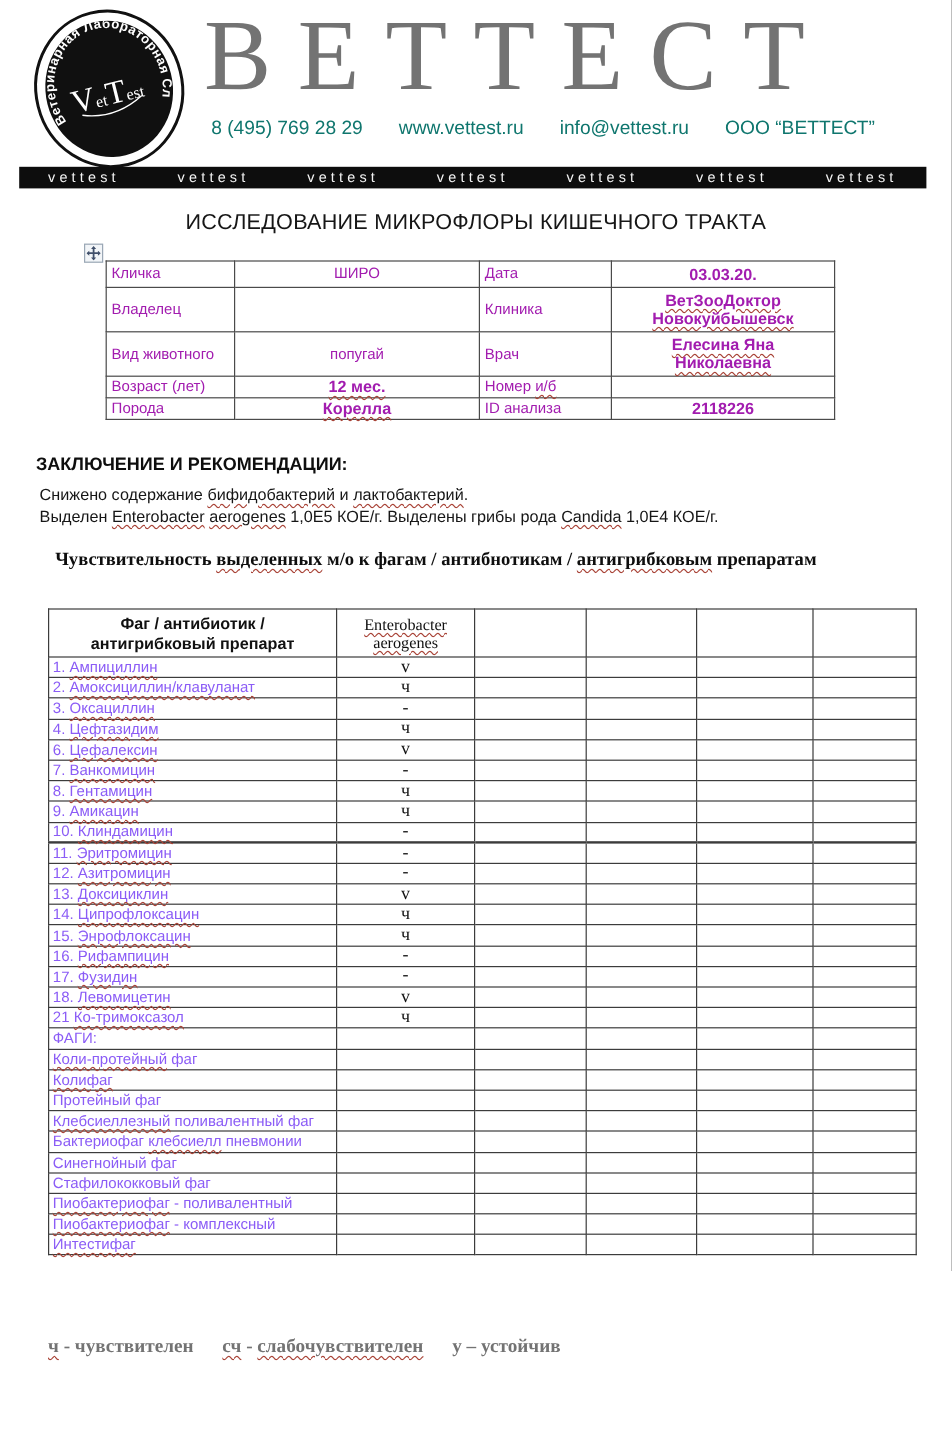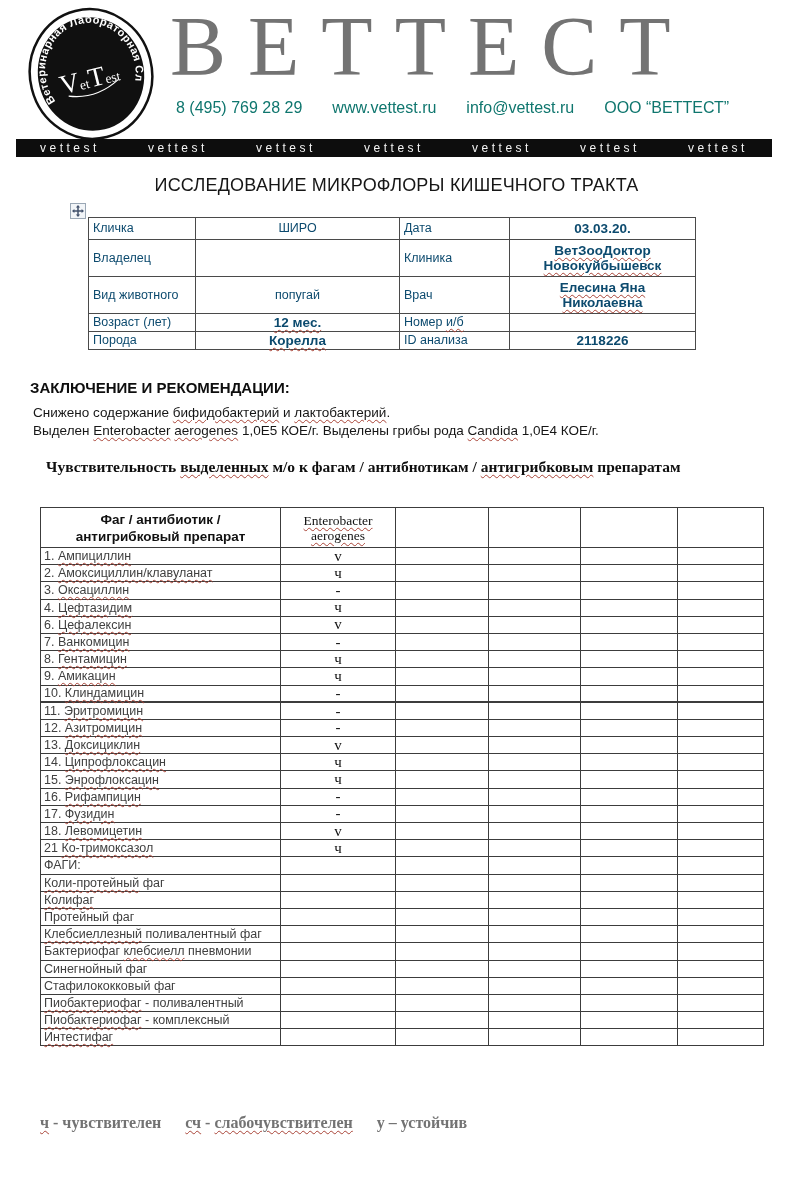--- a/index.html
+++ b/index.html
@@ -32,21 +32,21 @@
   #doc-title { left:0; top:175px; width:793px; text-align:center; font-size:18px; letter-spacing:0.2px; color:#161616; }
   
   #handle {
     left:70px; top:203px; width:16px; height:16px; background:#f2f5f8;
     border:1px solid #9aa7b5; display:flex; align-items:center; justify-content:center;
   }
   
   #info-table { left:88px; top:217px; border-collapse:collapse; table-layout:fixed; }
   #info-table td {
     border:1px solid #4a4a4a; font-size:12.5px; padding:1px 4px; vertical-align:middle;
-    line-height:15px; color:#0c4a6e;
+    line-height:15px; color:#a21caf;
   }
   #info-table tr:nth-child(1) td { height:22px; }
   #info-table tr:nth-child(2) td { height:37px; }
   #info-table tr:nth-child(3) td { height:37px; }
   #info-table tr:nth-child(4) td { height:18px; }
   #info-table tr:nth-child(5) td { height:18px; }
   #info-table td.val { text-align:center; white-space:pre-line; }
   #info-table td.b { font-weight:bold; font-size:13.5px; }
   
   #concl-h { left:30px; top:379px; font-weight:bold; font-size:15px; color:#0e0e0e; }
@@ -55,21 +55,21 @@
     left:46px; top:458px; font-family:"Liberation Serif", serif; font-weight:bold;
     font-size:15.5px; color:#0e0e0e;
   }
   
   #sens-table { left:40px; top:507px; border-collapse:collapse; table-layout:fixed; border:1.5px solid #2e2e2e; }
   #sens-table th, #sens-table td { border:1px solid #3c3c3c; vertical-align:middle; }
   #sens-table thead th { height:40px; white-space:pre-line; }
   #sens-table th.h1 { font-size:13.5px; font-weight:bold; line-height:17px; }
   #sens-table th.h2 { font-family:"Liberation Serif", serif; font-weight:normal; font-size:13.5px; line-height:15px; }
   #sens-table td { height:17.2px; }
-  #sens-table td.lbl { font-size:12.5px; padding-left:3px; line-height:14px; white-space:nowrap; color:#404040; }
+  #sens-table td.lbl { font-size:12.5px; padding-left:3px; line-height:14px; white-space:nowrap; color:#8b5cf6; }
   #sens-table td.res { font-family:"Liberation Serif", serif; font-size:15px; text-align:center; line-height:1; }
   #sens-table tr.thick td { border-bottom-width:2.5px; }
   
   #legend {
     left:40px; top:1114px; font-family:"Liberation Serif", serif; font-weight:bold;
     font-size:16px; white-space:pre-wrap; color:#737373;
   }
 </style>
 </head>
 <body>

